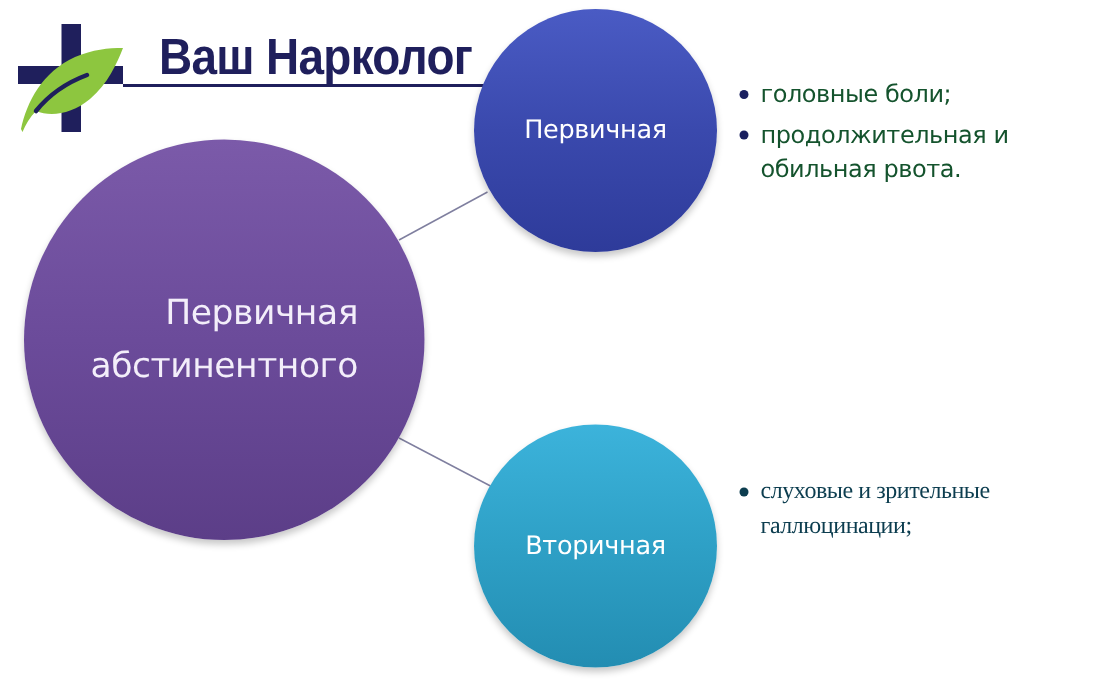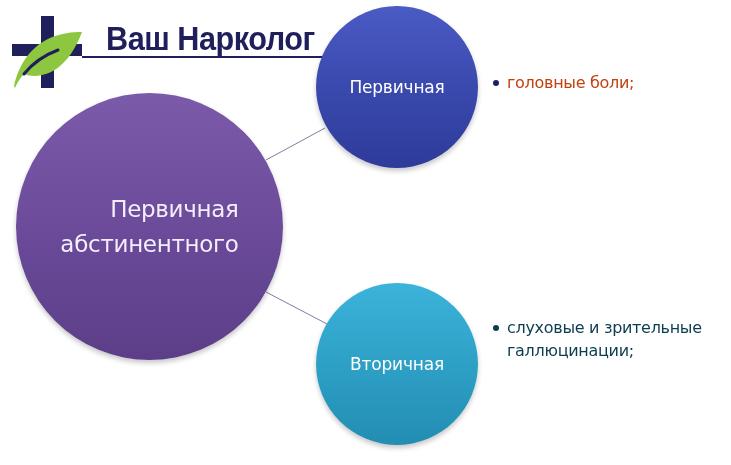--- a/index.html
+++ b/index.html
@@ -56,23 +56,23 @@
     
     .bullets {
       margin: 0; padding: 0; list-style: none;
       font-family: "DejaVu Sans", sans-serif;
       font-size: 16px; line-height: 23px; letter-spacing: -0.3px;
     }
     .bullets li { position: relative; padding-left: 16px; margin-bottom: 4px; }
     .bullets li .dot {
       position: absolute; left: 2px; top: 9px; width: 6px; height: 6px; border-radius: 50%;
     }
-    .list-primary { left: 491px; top: 51px; width: 230px; color: #c2410c; margin-top: 20px; }
+    .list-primary { left: 491px; top: 51px; width: 230px; color: #14532d; }
     .list-primary .dot { background: #1a2060; }
-    .list-secondary { left: 491px; top: 316px; width: 240px; color: #0c3d4f; }
+    .list-secondary { left: 491px; top: 316px; width: 240px; color: #0c3d4f; font-family: Liberation Serif, serif; }
     .list-secondary .dot { background: #0c3d4f; }
   </style>
 </head>
 <body>
 
 <div class="abs">
   <div class="abs logo-cross-v"></div>
   <div class="abs logo-cross-h"></div>
   <svg class="abs logo-leaf" viewBox="0 0 76 62">
     <path d="M4 58 C 8 40, 18 20, 40 10 C 52 5, 62 4, 72 4 C 68 14, 62 28, 50 38 C 38 48, 24 50, 14 46 C 10 50, 7 55, 5 60 Z" fill="#8dc63f"></path>
@@ -97,17 +97,18 @@
 <div class="abs circle circle-small circle-primary">
   <div class="label">Первичная</div>
 </div>
 
 <div class="abs circle circle-small circle-secondary">
   <div class="label">Вторичная</div>
 </div>
 
 <ul class="abs bullets list-primary">
   <li><span class="dot"></span><span>головные боли;</span></li>
+  <li><span class="dot"></span><span>продолжительная и обильная рвота.</span></li>
 </ul>
 
 <ul class="abs bullets list-secondary">
   <li><span class="dot"></span><span>слуховые и зрительные галлюцинации;</span></li>
 </ul>
 
 </body></html>

